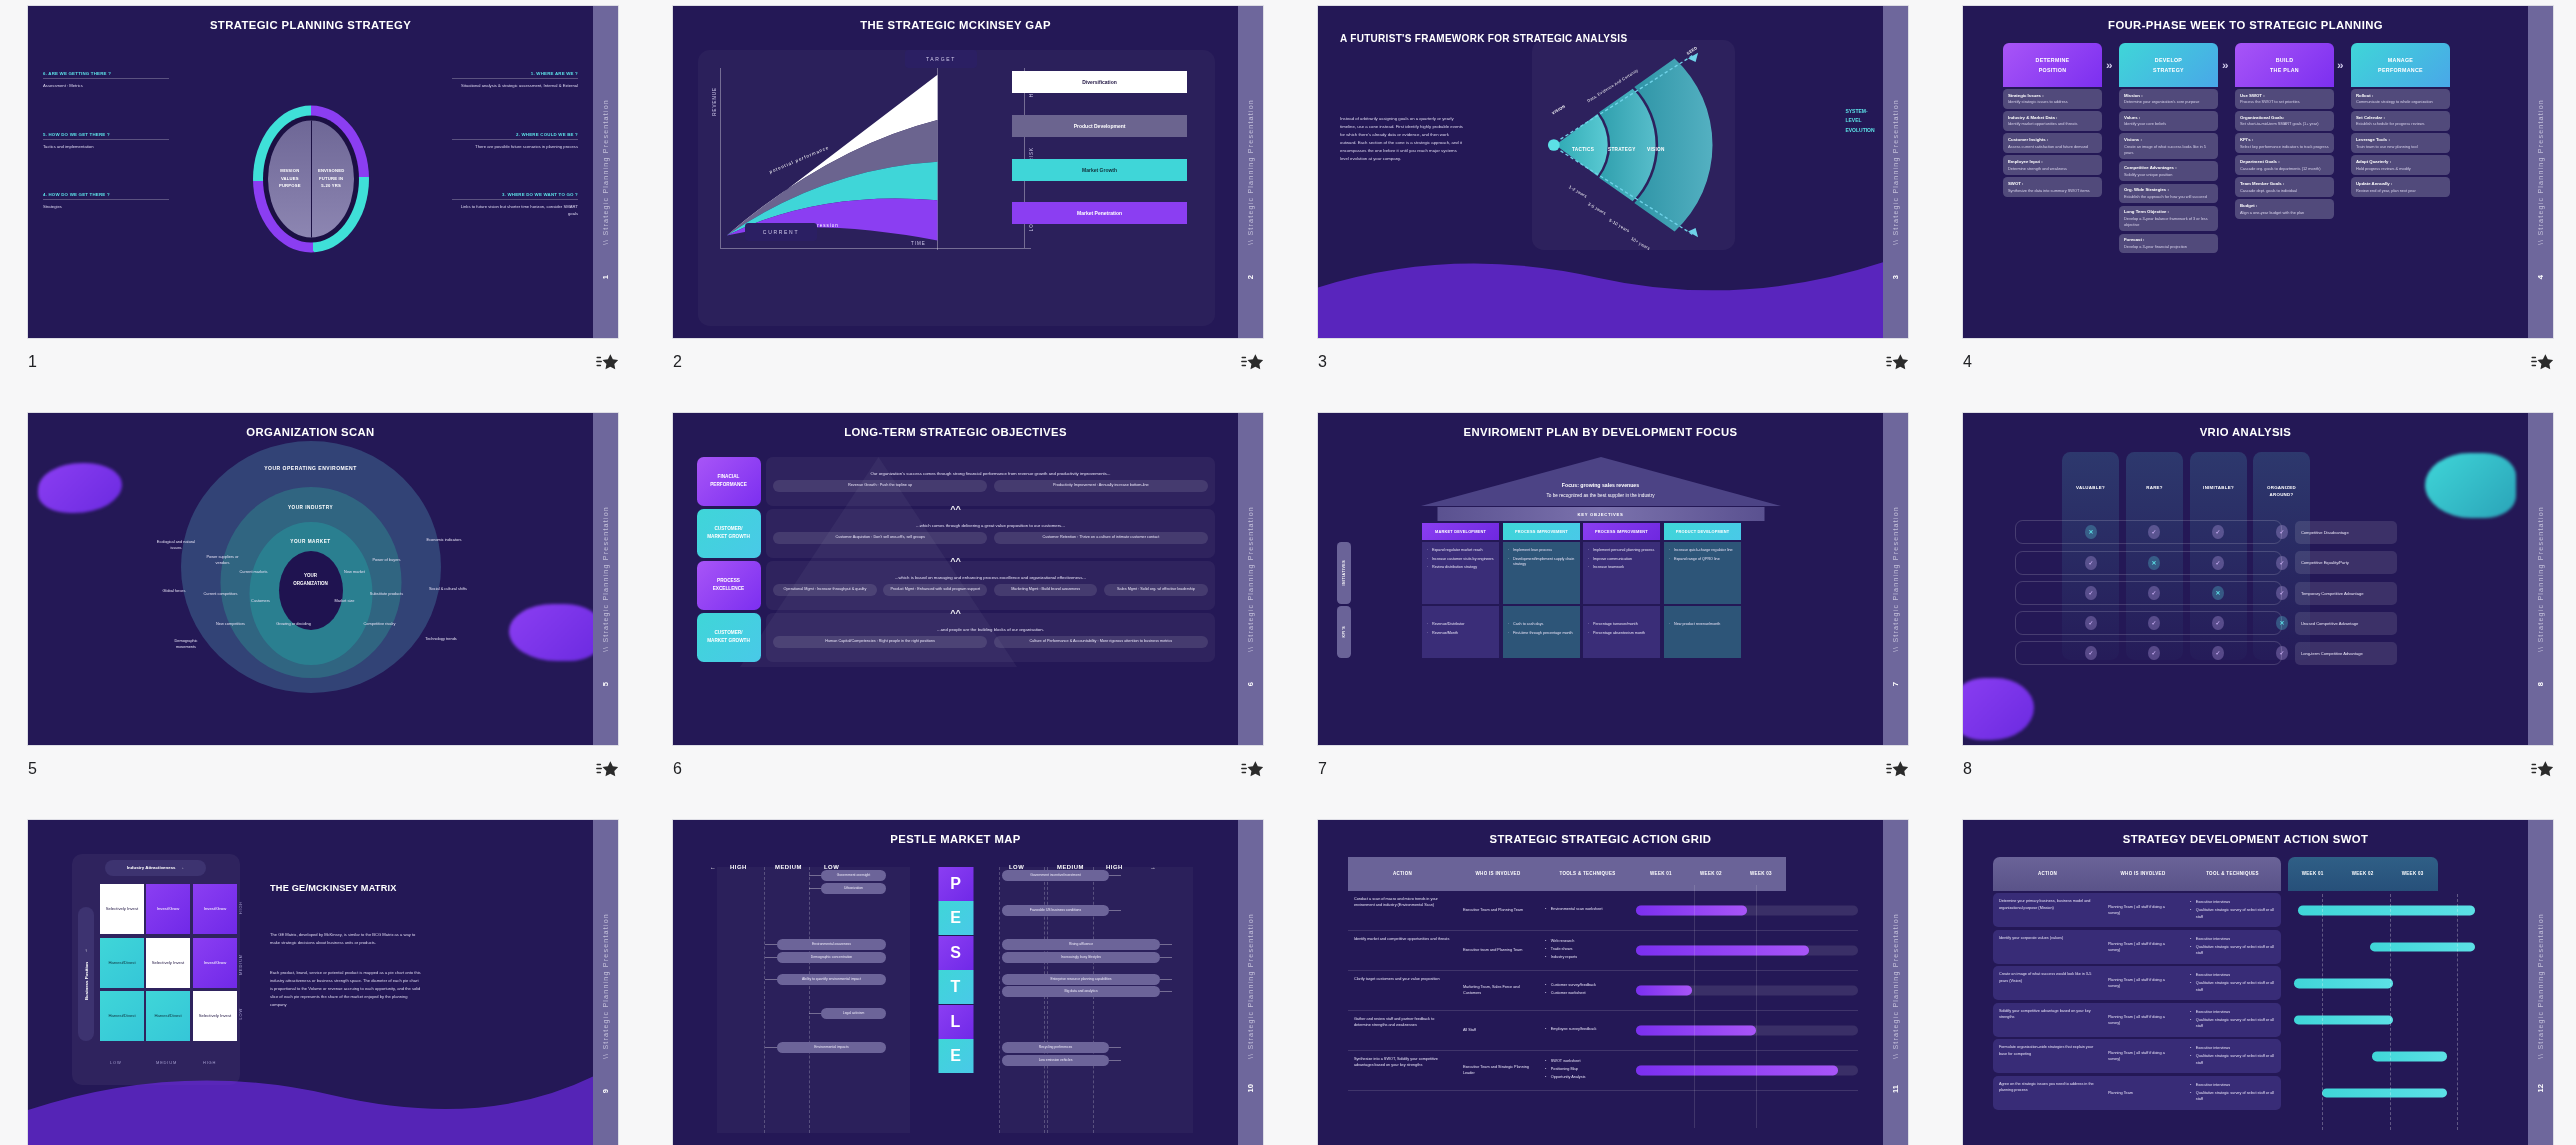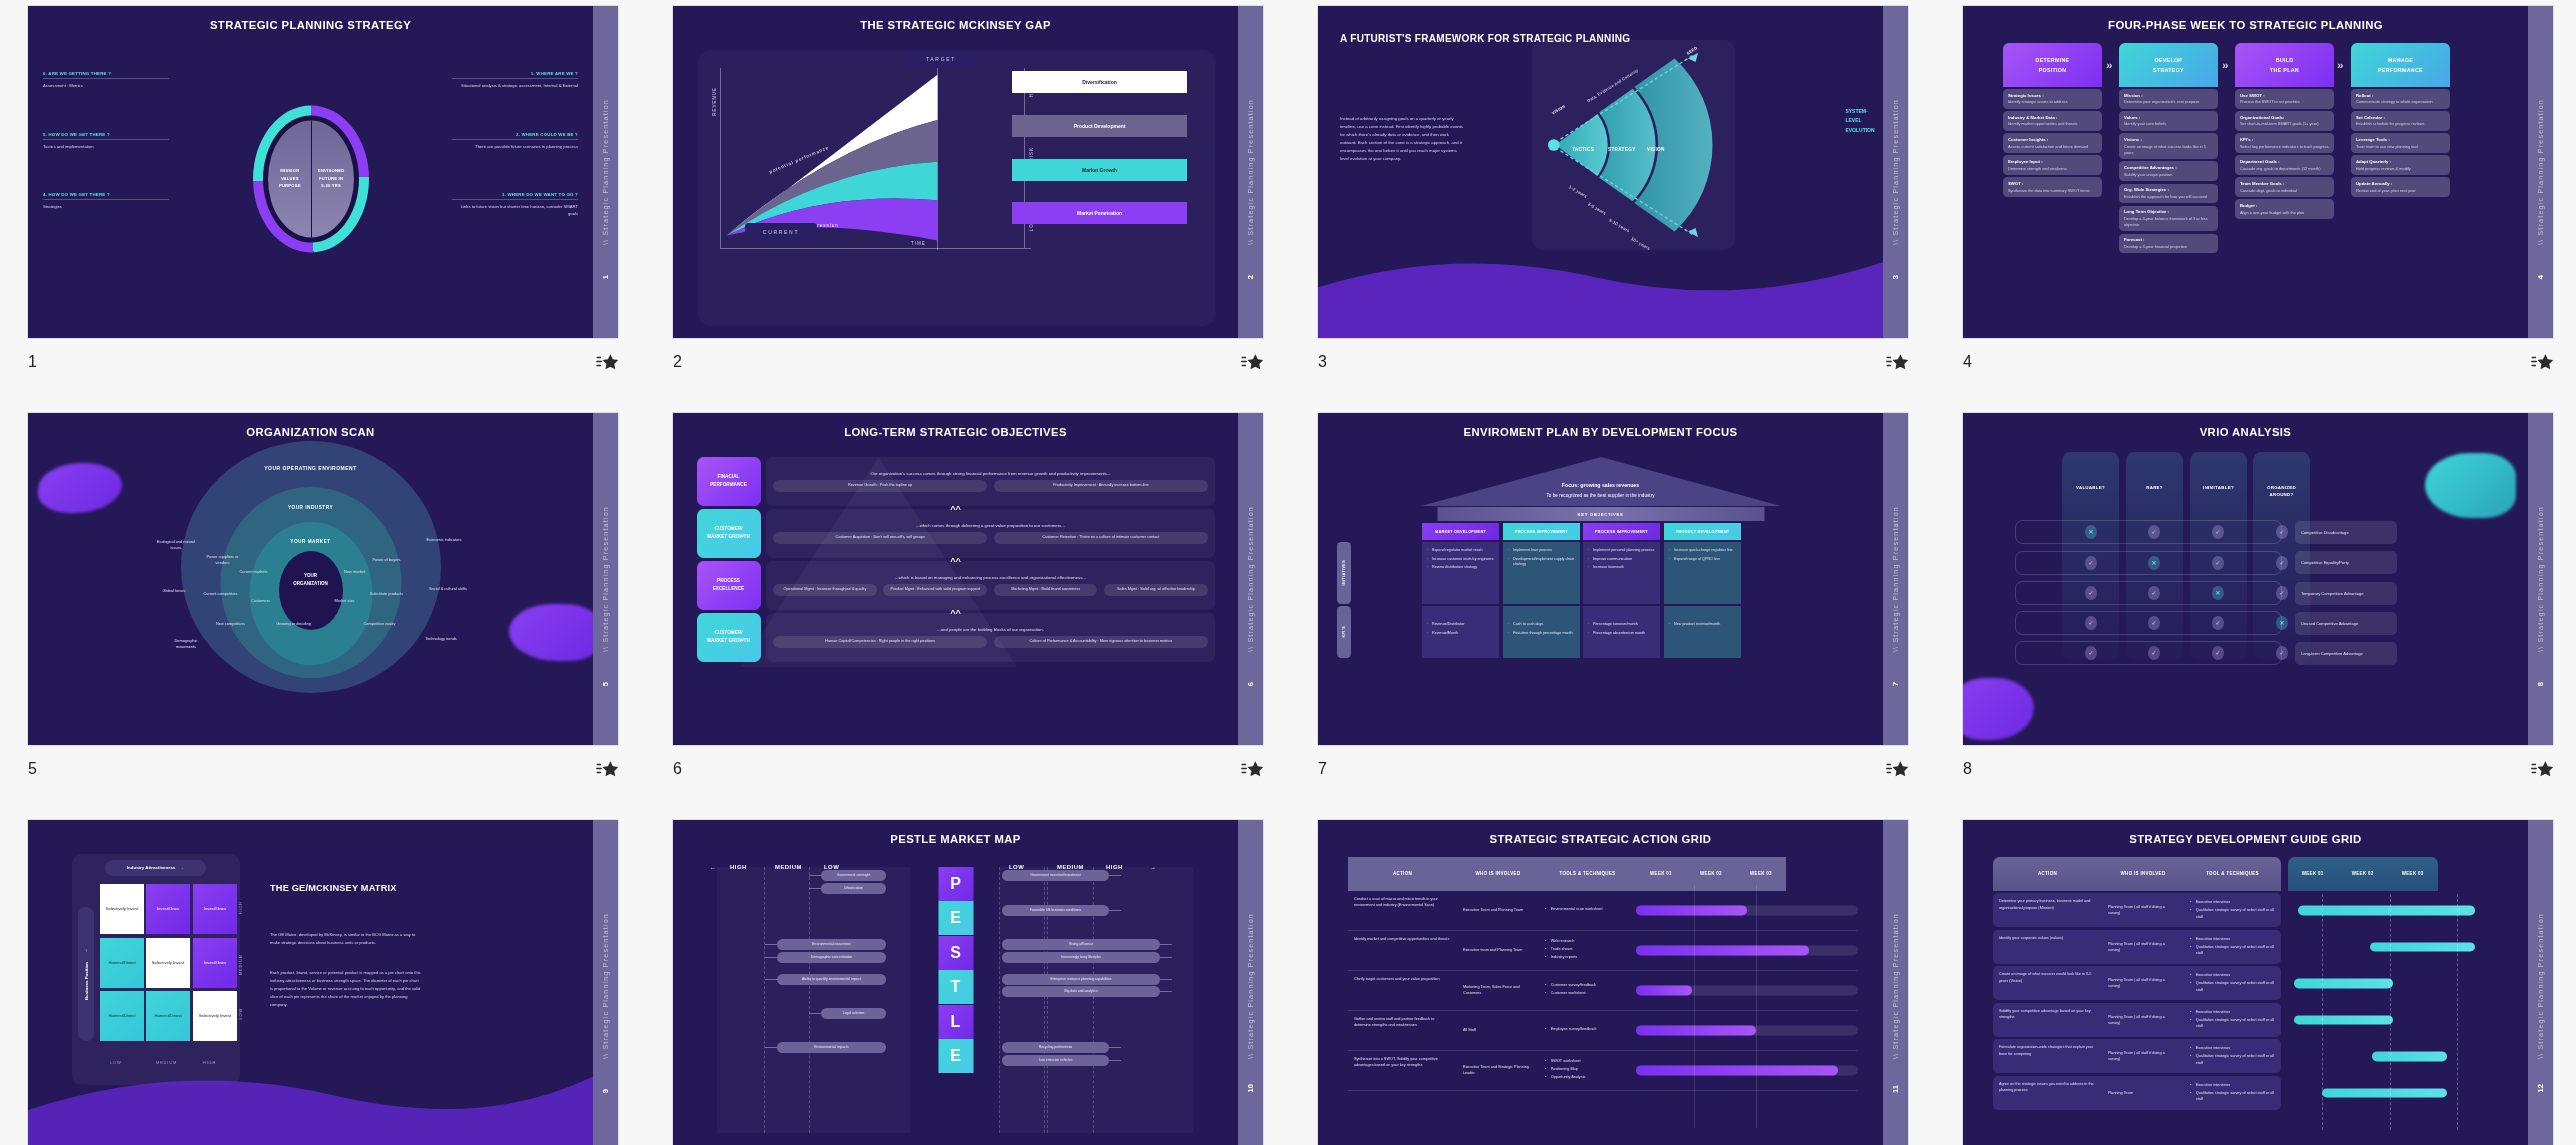--- a/index.html
+++ b/index.html
@@ -261,21 +261,21 @@
     <rect x="0.5" y="4.5" width="5.5" height="1.7" rx="0.8" fill="#2b2b2b"></rect>
     <rect x="0" y="9.3" width="7" height="1.7" rx="0.8" fill="#2b2b2b"></rect>
     <rect x="0.5" y="14" width="5.5" height="1.7" rx="0.8" fill="#2b2b2b"></rect>
   </svg>
 </span>
     </div>
     </div>
     <div class="slide-cell">
     <div class="slide-frame">
       <div class="slide-canvas">
-          <div class="s3-title">A FUTURIST'S FRAMEWORK FOR STRATEGIC PLANNING</div>
+          <div class="s3-title">A FUTURIST'S FRAMEWORK FOR STRATEGIC ANALYSIS</div>
           <div class="s3-body">Instead of arbitrarily assigning goals on a quarterly or yearly timeline, use a cone instead. First identify highly probable events for which there's already data or evidence, and then work outward. Each section of the cone is a strategic approach, and it encompasses the one before it until you reach major systems level evolution at your company.</div>
           <div class="s3-card"></div>
           <svg style="position:absolute;left:214px;top:34px;width:203px;height:210px" viewBox="0 0 242 250">
     <defs>
       <linearGradient id="cg1" x1="0" y1="0" x2="1" y2="0">
                 <stop offset="0" stop-color="#2fb5bb"></stop>
                 <stop offset="1" stop-color="#5fd9de"></stop>
               </linearGradient>
     </defs>
     <path d="M28 125 L78 88 A62 62 0 0 1 78 162 Z" fill="url(#cg1)" opacity=".92"></path>
@@ -914,21 +914,21 @@
         </div>
       <div class="side-rail">
         <div class="rail-label">\\ Strategic Planning Presentation</div>
         <div class="rail-num">11</div>
       </div>
     </div>
     </div>
     <div class="slide-cell">
     <div class="slide-frame">
       <div class="slide-canvas">
-          <div class="s-title">STRATEGY DEVELOPMENT GUIDE GRID</div>
+          <div class="s-title">STRATEGY DEVELOPMENT ACTION SWOT</div>
           <div class="tbl">
         <div class="tbl-hrow">
               <div class="tbl-h" style="width:109px;background:linear-gradient(180deg,#6a6398,#5a5389);border-radius:6.7px 0 0 0;">ACTION</div>
               <div class="tbl-h" style="width:82px;background:linear-gradient(180deg,#6a6398,#5a5389);border-radius:0;">WHO IS INVOLVED</div>
               <div class="tbl-h" style="width:97px;background:linear-gradient(180deg,#6a6398,#5a5389);border-radius:0 6.7px 0 0;">TOOL &amp; TECHNIQUES</div>
               <div class="tbl-h" style="width:50px;background:linear-gradient(180deg,#2f5f86,#27507a);border-radius:6.7px 0 0 0;margin-left:6.7px;">WEEK 01</div>
               <div class="tbl-h" style="width:50px;background:linear-gradient(180deg,#2f5f86,#27507a);border-radius:0;">WEEK 02</div>
               <div class="tbl-h" style="width:50px;background:linear-gradient(180deg,#2f5f86,#27507a);border-radius:0 6.7px 0 0;">WEEK 03</div>
             </div>
             <div class="tbl-row" style="height:34px;margin-top:2.5px;">

